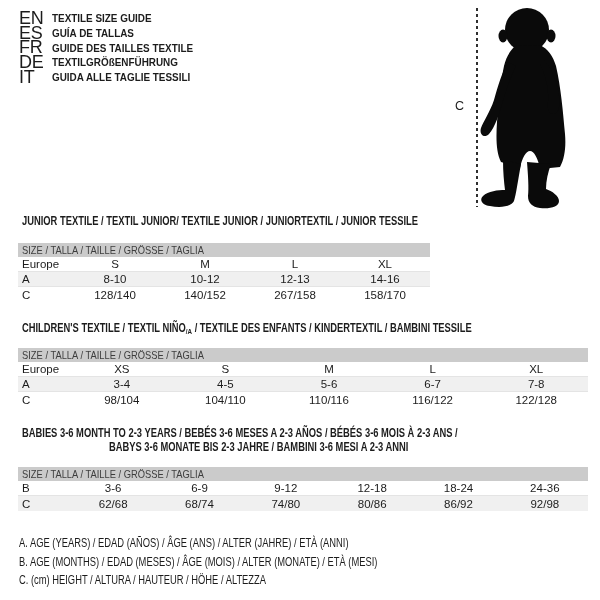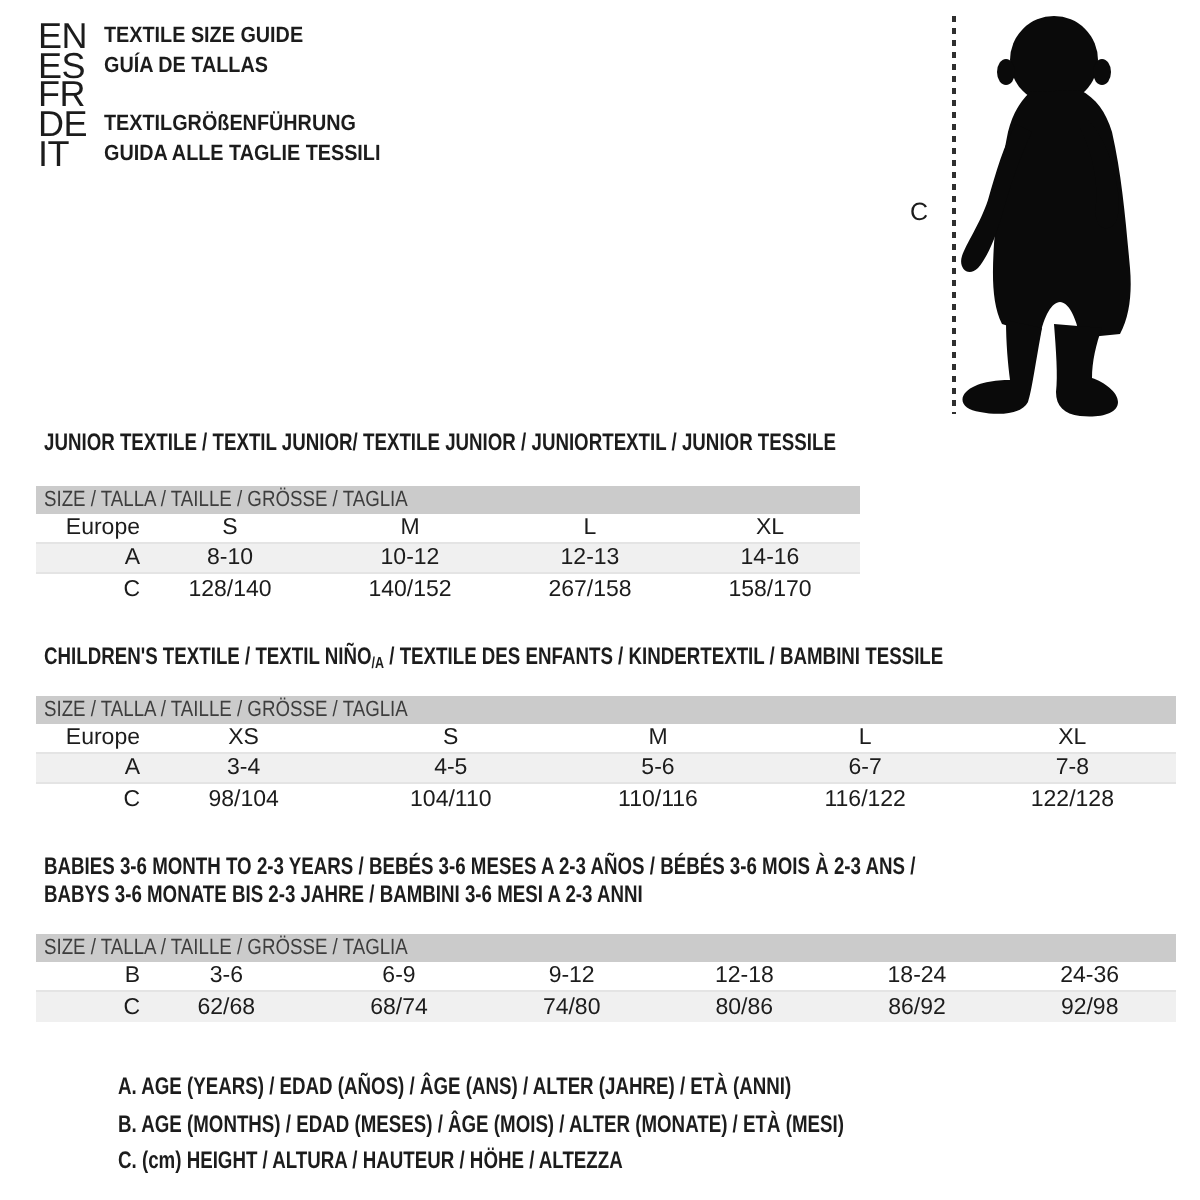--- a/index.html
+++ b/index.html
@@ -17,63 +17,64 @@
   .lang-code{width:33px;font-weight:normal;font-size:18px;letter-spacing:-0.3px;}
   .lang-title{font-weight:bold;font-size:11px;}
 
   
   .dash-line{position:absolute;left:476px;top:8px;width:2px;height:199px;
              background:repeating-linear-gradient(to bottom,#2f2f2f 0 3px,transparent 3px 6px);}
   .c-label{position:absolute;left:455px;top:99px;font-size:12.5px;}
   svg.baby{position:absolute;left:468px;top:0;width:130px;height:215px;}
 
   
-  .tbl-title{position:absolute;font-weight:bold;font-size:12px;line-height:14px;}
+  .tbl-title{position:absolute;font-weight:bold;font-size:12px;line-height:14px;text-align:center;}
   .t1-title{left:22px;top:214px;}
   .t2-title{left:22px;top:321px;}
   .t3-title{left:22px;top:426px;}
   .subsmall{font-size:8px;vertical-align:-2px;letter-spacing:0;}
 
   
   .tblbox{position:absolute;}
   .t1-box{left:18px;top:243px;width:412px;}
   .t2-box{left:18px;top:348px;width:570px;}
   .t3-box{left:18px;top:467px;width:570px;}
   .bar{height:14px;background:#cbcbcb;display:flex;align-items:center;padding-left:4px;
        font-size:11px;color:#3d3d3d;box-sizing:border-box;}
   .trow{display:grid;height:15px;align-items:center;font-size:11.5px;
         border-bottom:1px solid #e4e4e4;box-sizing:border-box;}
   .trow:last-child{border-bottom:none;}
   .trow.alt{background:#f0f0f0;}
   .cols4{grid-template-columns:52px repeat(4,1fr);}
   .cols5{grid-template-columns:52px repeat(5,1fr);}
   .cols6{grid-template-columns:52px repeat(6,1fr);}
   .c{text-align:center;}
-  .c.lbl{text-align:right;padding-left:4px;}
+  .c.lbl{text-align:left;padding-left:4px;}
 
   
   .notes{position:absolute;left:19px;top:534px;}
-  .note-line{height:18.6px;display:flex;align-items:center;font-weight:bold;font-size:12px;margin-left:40px;}
+  .note-line{height:18.6px;display:flex;align-items:center;font-weight:normal;font-size:12px;}
 </style>
 </head>
 <body>
 
 <div class="canvas">
 
   <div class="lang-list">
     <div class="lang-row">
       <span class="lang-code">EN</span>
       <span class="lang-title"><span class="cond-l">TEXTILE SIZE GUIDE</span></span>
     </div>
     <div class="lang-row">
       <span class="lang-code">ES</span>
       <span class="lang-title"><span class="cond-l">GUÍA DE TALLAS</span></span>
     </div>
     <div class="lang-row">
       <span class="lang-code">FR</span>
+      <span class="lang-title"><span class="cond-l">GUIDE DES TAILLES TEXTILE</span></span>
     </div>
     <div class="lang-row">
       <span class="lang-code">DE</span>
       <span class="lang-title"><span class="cond-l">TEXTILGRÖßENFÜHRUNG</span></span>
     </div>
     <div class="lang-row">
       <span class="lang-code">IT</span>
       <span class="lang-title"><span class="cond-l">GUIDA ALLE TAGLIE TESSILI</span></span>
     </div>
   </div>

